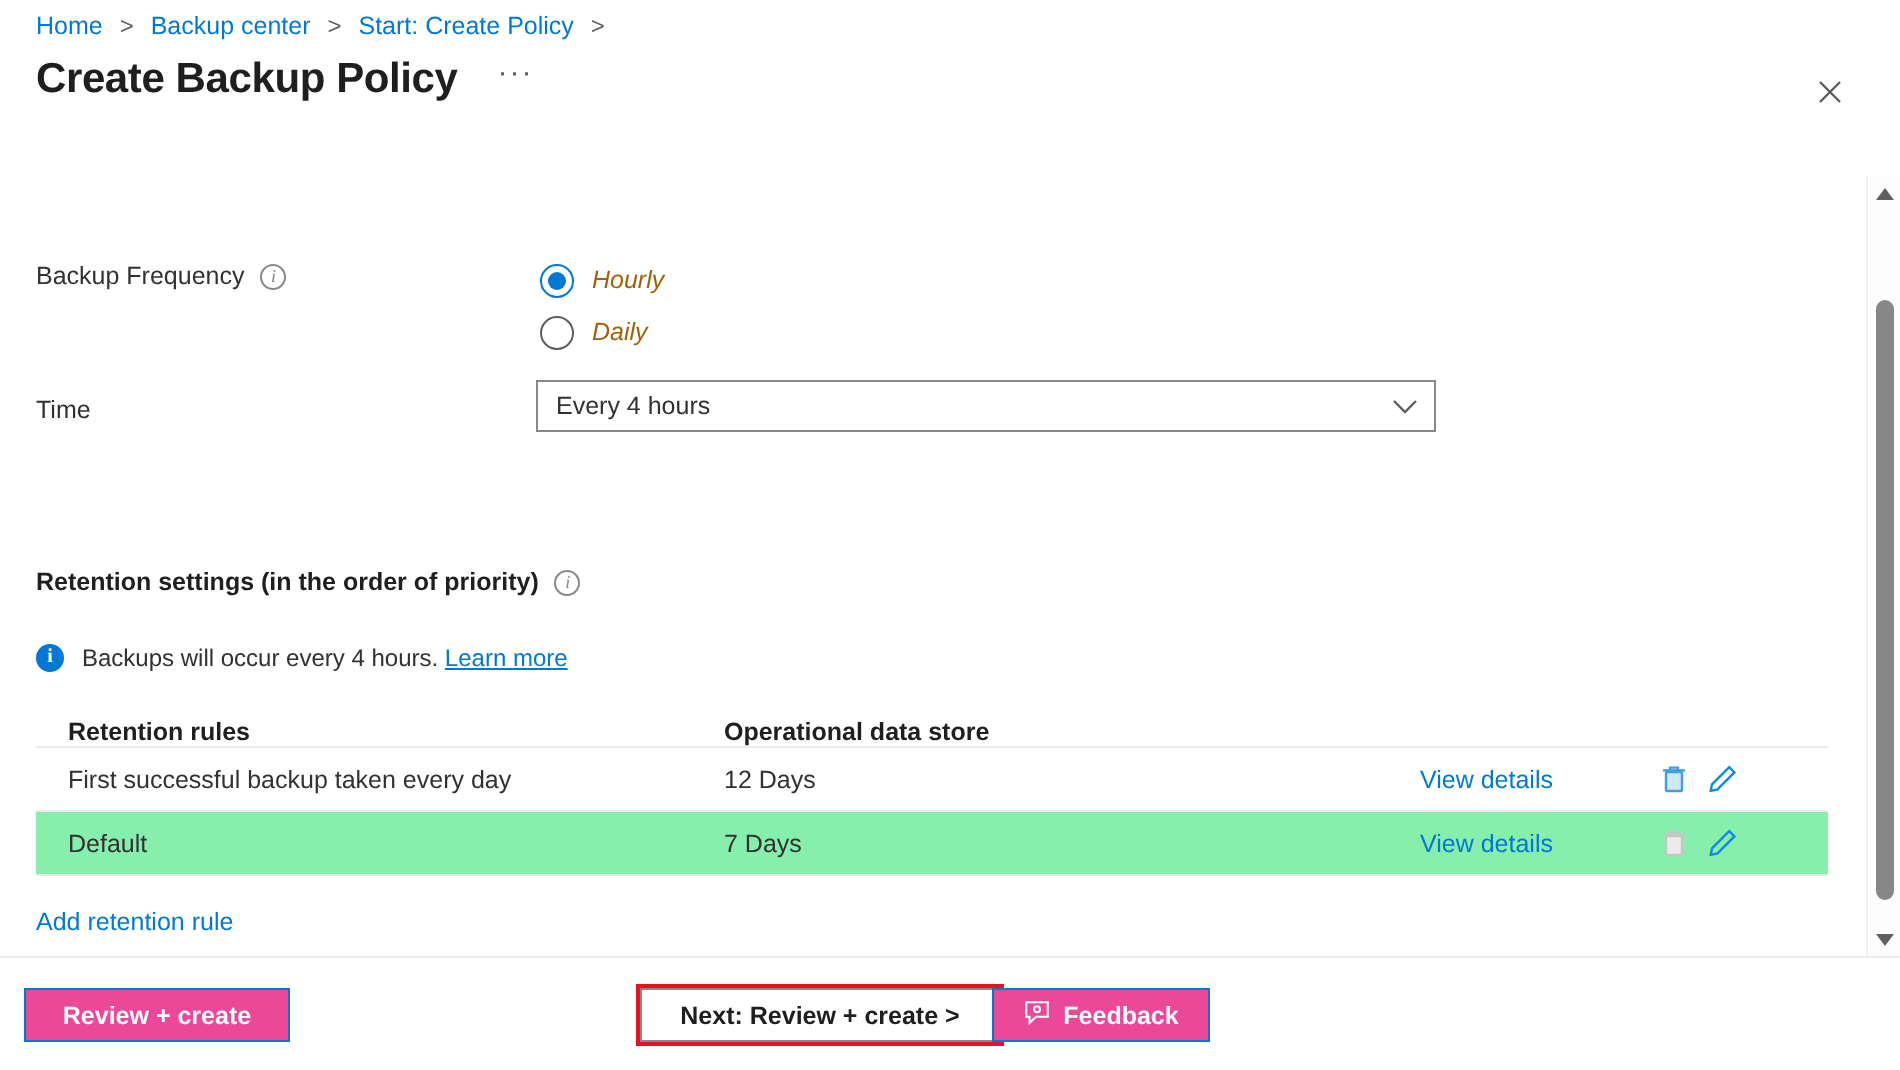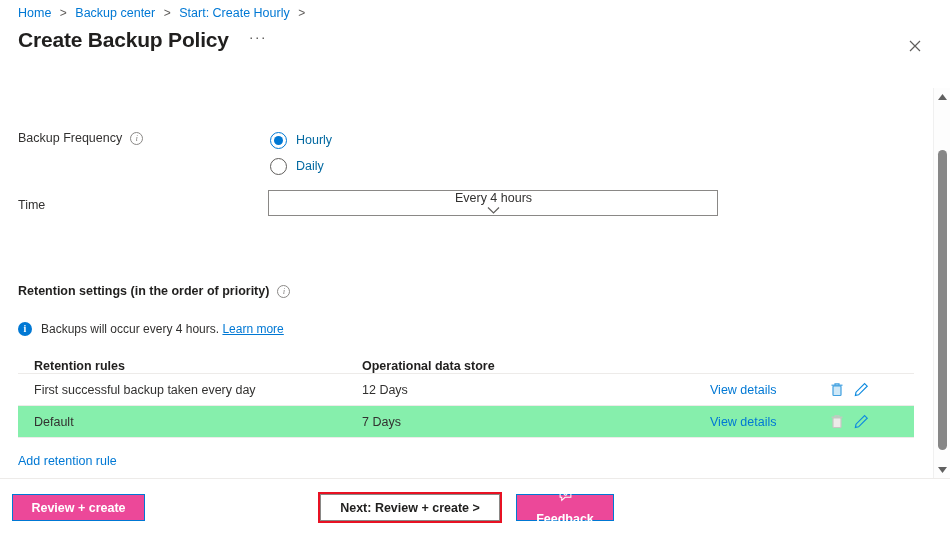--- a/index.html
+++ b/index.html
@@ -76,29 +76,29 @@
     width: 17px; height: 17px; border-radius: 50%;
     border: 1px solid #605e5c; background: #fff;
     display: flex; align-items: center; justify-content: center;
     flex: none;
   }
   .radio.checked { border-color: #0078d4; border-width: 1px; }
   .radio.checked::after {
     content: ""; width: 9px; height: 9px; border-radius: 50%;
     background: #0078d4;
   }
-  .radio-label { font-size: 12.5px; color: #0369a1; }
+  .radio-label { font-size: 12.5px; color: #a16207; font-style: italic; }
 
   .time-label { position: absolute; left: 18px; top: 109px; }
   .dropdown {
     position: absolute; left: 268px; top: 102px;
     width: 450px; height: 26px;
     border: 1px solid #8a8886; background: #fff;
     display: flex; align-items: center; justify-content: space-between;
-    padding: 0 8px 0 9px; cursor: pointer; flex-direction: column;
+    padding: 0 8px 0 9px; cursor: pointer;
   }
   .dropdown-value { font-size: 12.5px; color: #323130; }
   .chev { color: #605e5c; display: flex; }
 
   .infobar {
     position: absolute; left: 18px; top: 234px;
     display: flex; align-items: center; gap: 9px;
   }
   .i-circle {
     width: 14px; height: 14px; border-radius: 50%;
@@ -171,33 +171,33 @@
     cursor: pointer; white-space: nowrap;
   }
   .btn-primary { background: #ec4899; color: #fff; border: 1px solid #0078d4; }
   .btn-default { background: #fff; color: #201f1e; border: 1px solid #8a8886; }
   .b-review { left: 12px; width: 133px; }
   .b-prev { left: 203px; width: 105px; }
   .b-next {
     left: 320px; width: 180px;
     outline: 2px solid #e81123; outline-offset: 0px;
   }
-  .b-feedback { left: 516px; width: 98px; gap: 7px; flex-direction: column; }
+  .b-feedback { left: 496px; width: 109px; gap: 7px; }
 </style>
 </head>
 <body>
 
 <div class="page">
 
   <div class="breadcrumb">
     <span class="crumb">Home</span>
     <span class="crumb-sep">&gt;</span>
     <span class="crumb">Backup center</span>
     <span class="crumb-sep">&gt;</span>
-    <span class="crumb">Start: Create Hourly</span>
+    <span class="crumb">Start: Create Policy</span>
     <span class="crumb-sep">&gt;</span>
   </div>
 
   <div class="title-row">
     <span class="page-title">Create Backup Policy</span>
     <span class="ellipsis-menu">···</span>
   </div>
   <div class="close-btn">
     <svg width="12" height="12" viewBox="0 0 12 12" aria-hidden="true">
       <path d="M1 1 L11 11 M11 1 L1 11" stroke="#605e5c" stroke-width="1.2" fill="none"></path>

